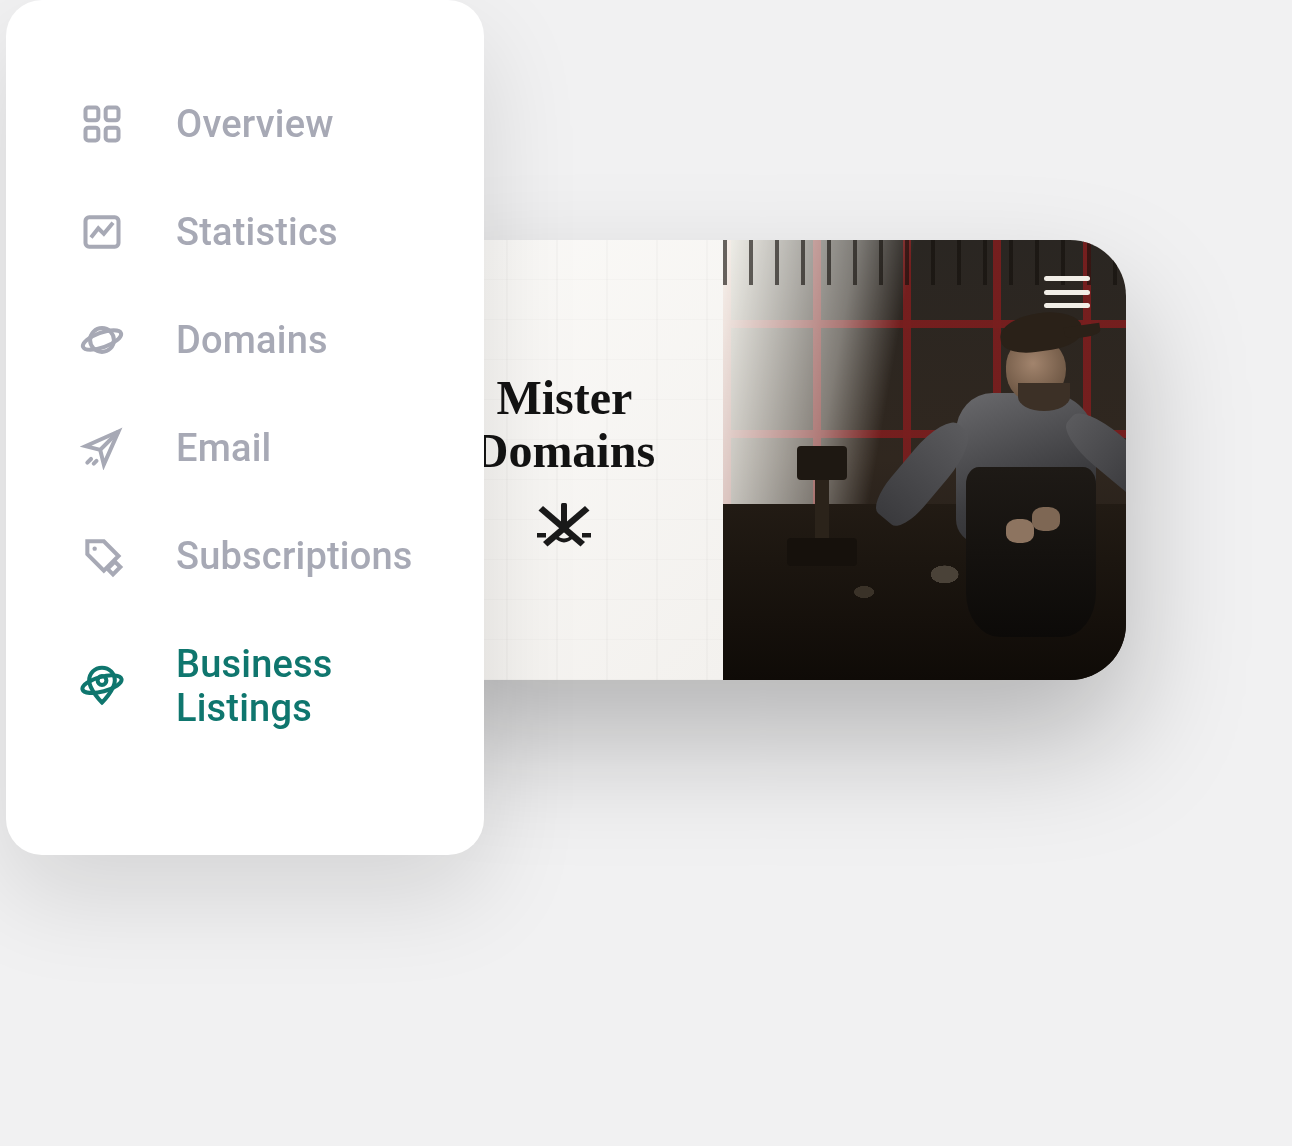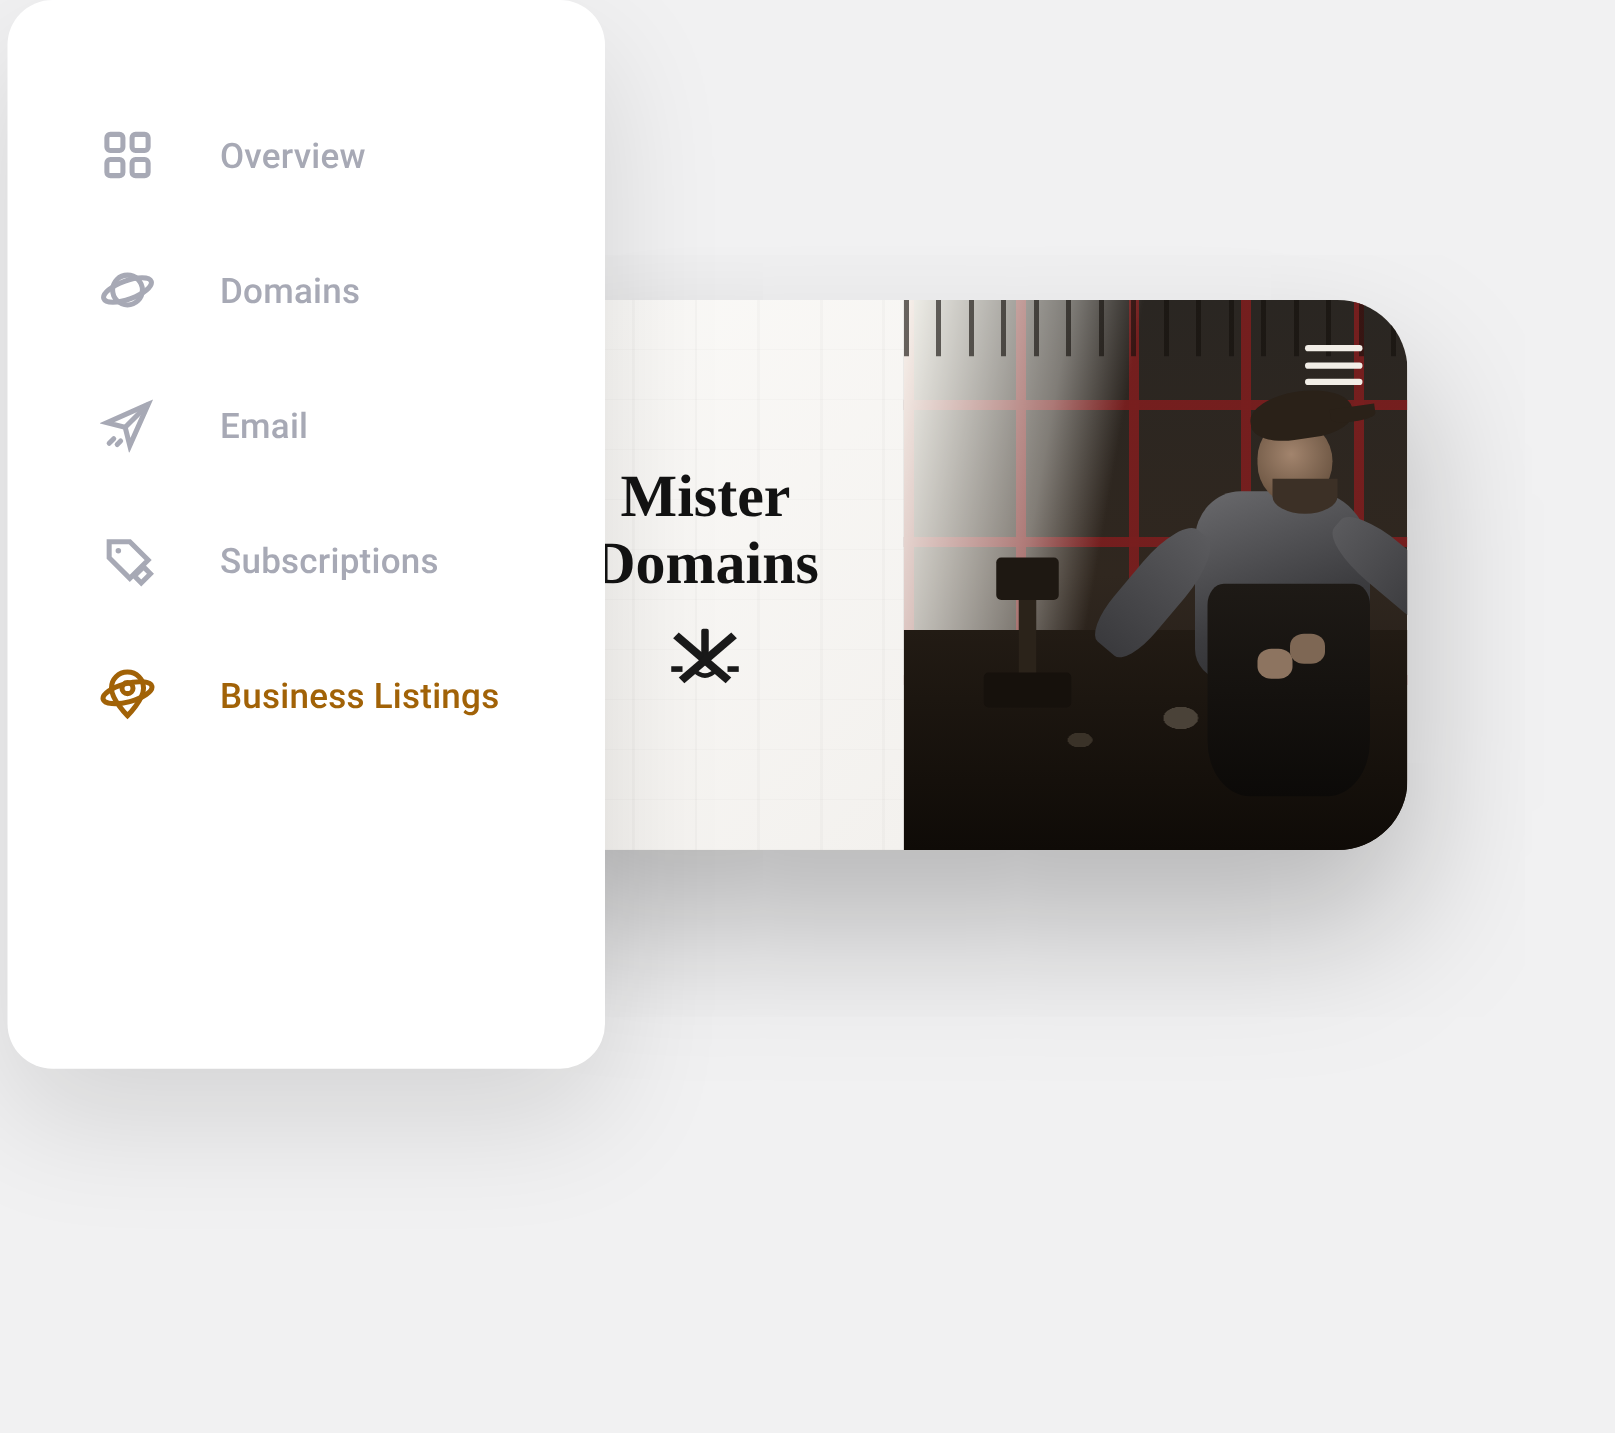--- a/index.html
+++ b/index.html
@@ -27,36 +27,36 @@
     }
     .menu-item {
       display: flex;
       align-items: center;
       gap: 52px;
       padding: 32px 14px;
       cursor: pointer;
       color: #a7a9b5;
     }
     .menu-item.active {
-      color: #a16207;
+      color: #0f766e;
     }
     .menu-icon {
       width: 44px;
       height: 44px;
       flex-shrink: 0;
       display: flex;
       align-items: center;
       justify-content: center;
     }
     .menu-icon svg {
       width: 100%;
       height: 100%;
     }
     .menu-label {
-      font-size: 28px;
+      font-size: 38px;
       font-weight: 500;
       letter-spacing: 0.2px;
     }
 
     
     .preview-card {
       position: absolute;
       left: 406px;
       top: 240px;
       width: 720px;
@@ -187,20 +187,29 @@
       <svg viewBox="0 0 24 24" fill="none" stroke="currentColor" stroke-width="2.2">
         <rect x="3" y="3" width="7" height="7" rx="1.5"></rect>
         <rect x="14" y="3" width="7" height="7" rx="1.5"></rect>
         <rect x="3" y="14" width="7" height="7" rx="1.5"></rect>
         <rect x="14" y="14" width="7" height="7" rx="1.5"></rect>
       </svg>
     </span>
     <span class="menu-label">Overview</span>
   </div>
 
+  <div class="menu-item">
+    <span class="menu-icon">
+      <svg viewBox="0 0 24 24" fill="none" stroke="currentColor" stroke-width="2.2">
+        <rect x="3" y="4" width="18" height="16" rx="2"></rect>
+        <polyline points="6,15 10,10 13,13 18,7"></polyline>
+      </svg>
+    </span>
+    <span class="menu-label">Statistics</span>
+  </div>
 
   <div class="menu-item">
     <span class="menu-icon">
       <svg viewBox="0 0 24 24" fill="none" stroke="currentColor" stroke-width="2.2">
         <circle cx="12" cy="12" r="6.5"></circle>
         <ellipse cx="12" cy="12" rx="11" ry="4" transform="rotate(-20 12 12)"></ellipse>
       </svg>
     </span>
     <span class="menu-label">Domains</span>
   </div>

